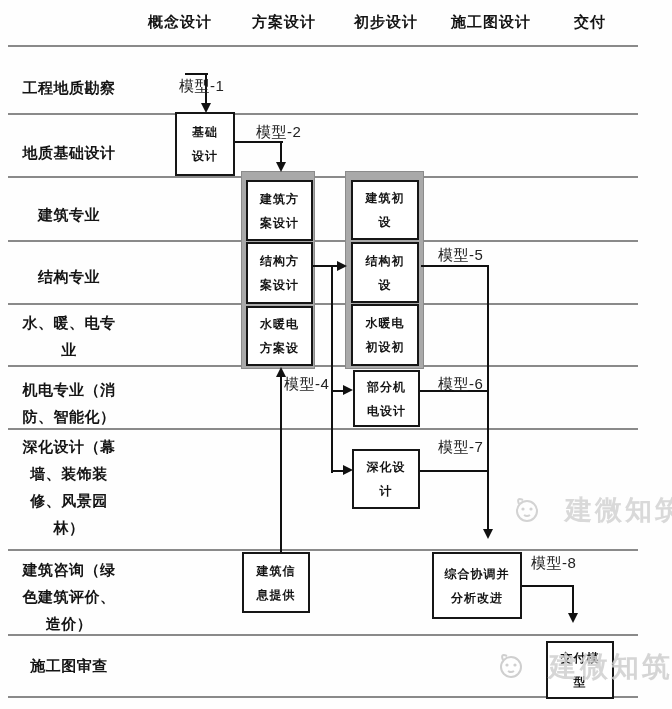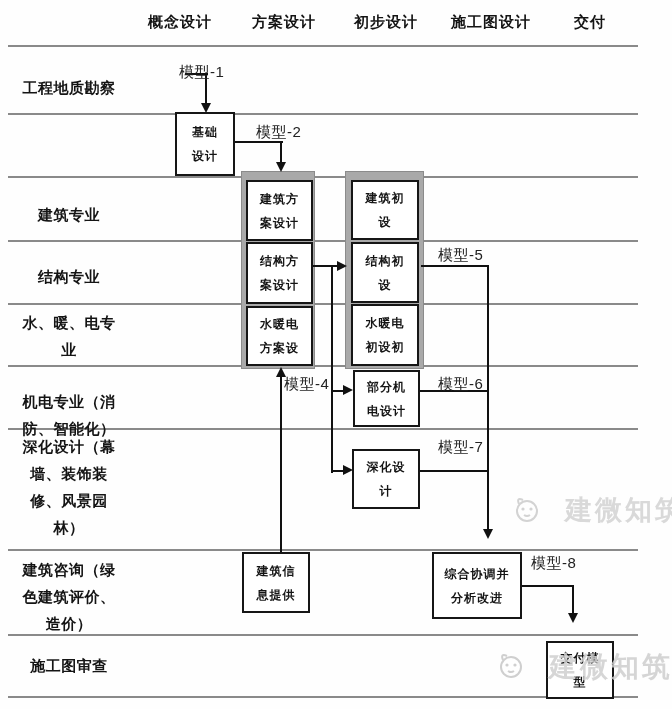--- a/index.html
+++ b/index.html
@@ -47,25 +47,26 @@
   <div class="rule" style="top:634px"></div>
   <div class="rule" style="top:696px"></div>
 
   <div class="phase" style="left:148px">概念设计</div>
   <div class="phase" style="left:252px">方案设计</div>
   <div class="phase" style="left:354px">初步设计</div>
   <div class="phase" style="left:451px">施工图设计</div>
   <div class="phase" style="left:574px">交付</div>
 
   <div class="rowlabel" style="top:74px">工程地质勘察</div>
+  <div class="rowlabel" style="top:139px">地质基础设计</div>
   <div class="rowlabel" style="top:201px">建筑专业</div>
   <div class="rowlabel" style="top:263px">结构专业</div>
   <div class="rowlabel" style="top:309px">水、暖、电专
 业</div>
-  <div class="rowlabel" style="top:388px">机电专业（消
+  <div class="rowlabel" style="top:376px">机电专业（消
 防、智能化）</div>
   <div class="rowlabel" style="top:556px">建筑咨询（绿
 色建筑评价、
 造价）</div>
   <div class="rowlabel" style="top:433px">深化设计（幕
 墙、装饰装
 修、风景园
 林）</div>
   <div class="rowlabel" style="top:652px">施工图审查</div>
 
@@ -119,21 +120,21 @@
 电设计</div>
   <div class="box" style="left:352px;top:449px;width:64px;height:56px">深化设
 计</div>
   <div class="box" style="left:242px;top:552px;width:64px;height:57px">建筑信
 息提供</div>
   <div class="box" style="left:432px;top:552px;width:86px;height:63px">综合协调并
 分析改进</div>
   <div class="box" style="left:546px;top:641px;width:64px;height:54px">交付模
 型</div>
 
-  <div class="mlabel" style="left:179px;top:63px">模型-1</div>
+  <div class="mlabel" style="left:179px;top:77px">模型-1</div>
   <div class="mlabel" style="left:256px;top:123px">模型-2</div>
   <div class="mlabel" style="left:284px;top:375px">模型-4</div>
   <div class="mlabel" style="left:438px;top:246px">模型-5</div>
   <div class="mlabel" style="left:438px;top:375px">模型-6</div>
   <div class="mlabel" style="left:438px;top:438px">模型-7</div>
   <div class="mlabel" style="left:531px;top:554px">模型-8</div>
 
   <div class="watermark wm-mid" style="left:510px;top:492px">
     <span>
       <svg width="34" height="34" viewBox="0 0 34 34" fill="none" stroke="#d3d3d3" stroke-width="2">

